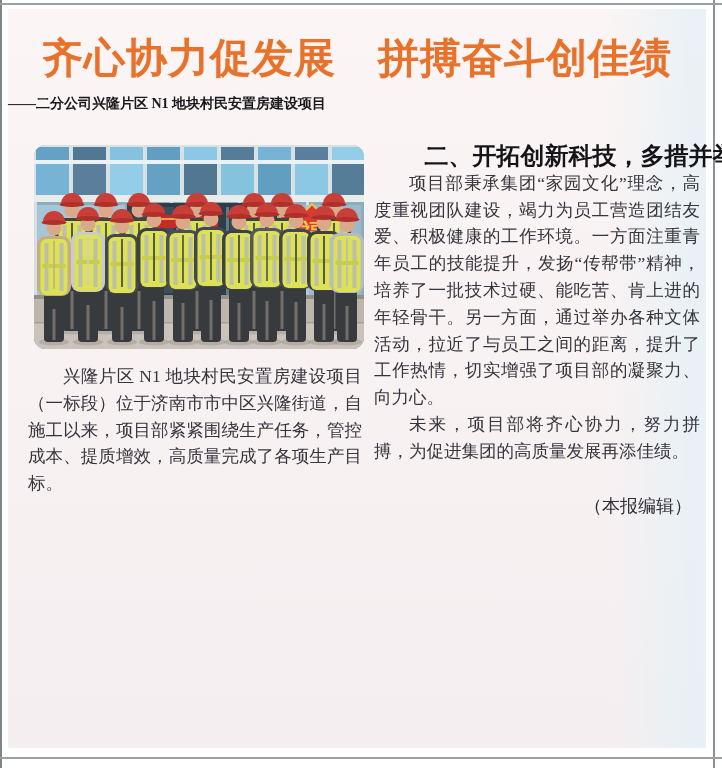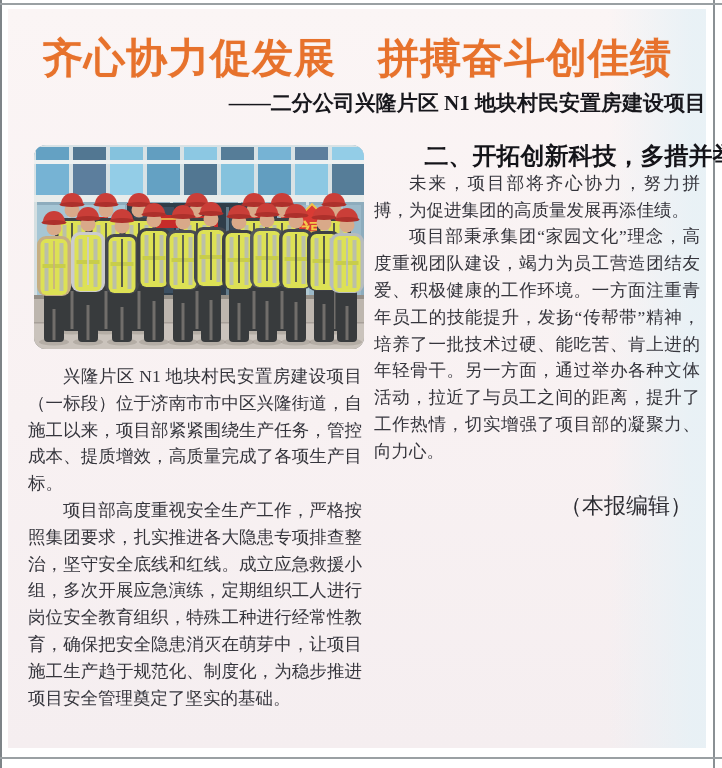--- a/index.html
+++ b/index.html
@@ -29,22 +29,22 @@
     position:absolute; left:0; top:22px; width:100%;
     text-align:center;
     font-size:41px; font-weight:900; letter-spacing:1px;
     color:#e7722c;
     text-shadow:0 0 1px rgba(231,114,44,.35);
     white-space:nowrap;
     font-family:Liberation Serif, serif;
   }
   .subtitle {
     position:absolute; left:0; top:82px; width:100%;
-    text-align:right;
-    font-size:21px; font-weight:700; color:#17171c;
+    text-align:left;
+    font-size:14px; font-weight:700; color:#17171c;
     line-height:25px;
   }
 
   .columns {
     position:absolute; left:20px; top:134px; width:672px;
     display:flex; gap:12px;
   }
   .col-left  { width:334px; }
   .col-right { width:326px; }
 
@@ -61,21 +61,21 @@
   }
   .para { text-indent:2em; }
   .sec-heading {
     font-size:24px; font-weight:700; color:#141419;
     line-height:26.8px; text-indent:2.1em;
     white-space:nowrap; overflow:visible;
   }
   .col-left .body-text { margin-top:14px; }
   .byline {
     margin-top:28px; text-align:right; padding-right:8px;
-    font-size:22px; color:#2d2d33; text-indent:0;
+    font-size:18px; color:#2d2d33; text-indent:0;
   }
 </style>
 </head>
 <body>
 
 <div class="edge edge-left"></div>
 <div class="edge edge-right"></div>
 <div class="edge edge-top"></div>
 <div class="edge edge-bottom"></div>
 
@@ -364,27 +364,26 @@
             <rect x="301.5" y="116" width="23" height="4" fill="#c6cb42"></rect>
             <rect x="312" y="93" width="2" height="48" fill="#b4b9bd" opacity="0.85"></rect>
             <circle cx="313" cy="80" r="7.5" fill="#d8a584"></circle>
             <path d="M 302 74 a 11 11 0 0 1 22 0 z" fill="#c8332e"></path>
             <ellipse cx="313" cy="74.5" rx="12.5" ry="2.6" fill="#a92520"></ellipse>
             <rect x="0" y="0" width="330" height="204" fill="#f4e9d8" opacity="0.06"></rect>
           </svg>
       </div>
       <div class="body-text">
         <div class="para">兴隆片区 N1 地块村民安置房建设项目（一标段）位于济南市市中区兴隆街道，自施工以来，项目部紧紧围绕生产任务，管控成本、提质增效，高质量完成了各项生产目标。</div>
-        <div class="para">项目部高度重视安全生产工作，严格按照集团要求，扎实推进各大隐患专项排查整治，坚守安全底线和红线。成立应急救援小组，多次开展应急演练，定期组织工人进行岗位安全教育组织，特殊工种进行经常性教育，确保把安全隐患消灭在萌芽中，让项目施工生产趋于规范化、制度化，为稳步推进项目安全管理奠定了坚实的基础。</div>
       </div>
     </div>
 
     <div class="col-right">
       <div class="body-text">
         <div class="sec-heading">二、开拓创新科技，多措并举提质增效</div>
+        <div class="para">项目部秉承集团“家园文化”理念，高度重视团队建设，竭力为员工营造团结友爱、积极健康的工作环境。一方面注重青年员工的技能提升，发扬“传帮带”精神，培养了一批技术过硬、能吃苦、肯上进的年轻骨干。另一方面，通过举办各种文体活动，拉近了与员工之间的距离，提升了工作热情，切实增强了项目部的凝聚力、向力心。</div>
         <div class="para">未来，项目部将齐心协力，努力拼搏，为促进集团的高质量发展再添佳绩。</div>
-        <div class="para">项目部秉承集团“家园文化”理念，高度重视团队建设，竭力为员工营造团结友爱、积极健康的工作环境。一方面注重青年员工的技能提升，发扬“传帮带”精神，培养了一批技术过硬、能吃苦、肯上进的年轻骨干。另一方面，通过举办各种文体活动，拉近了与员工之间的距离，提升了工作热情，切实增强了项目部的凝聚力、向力心。</div>
         <div class="byline">（本报编辑）</div>
       </div>
     </div>
 
   </div>
 </div>
 
 </body></html>

